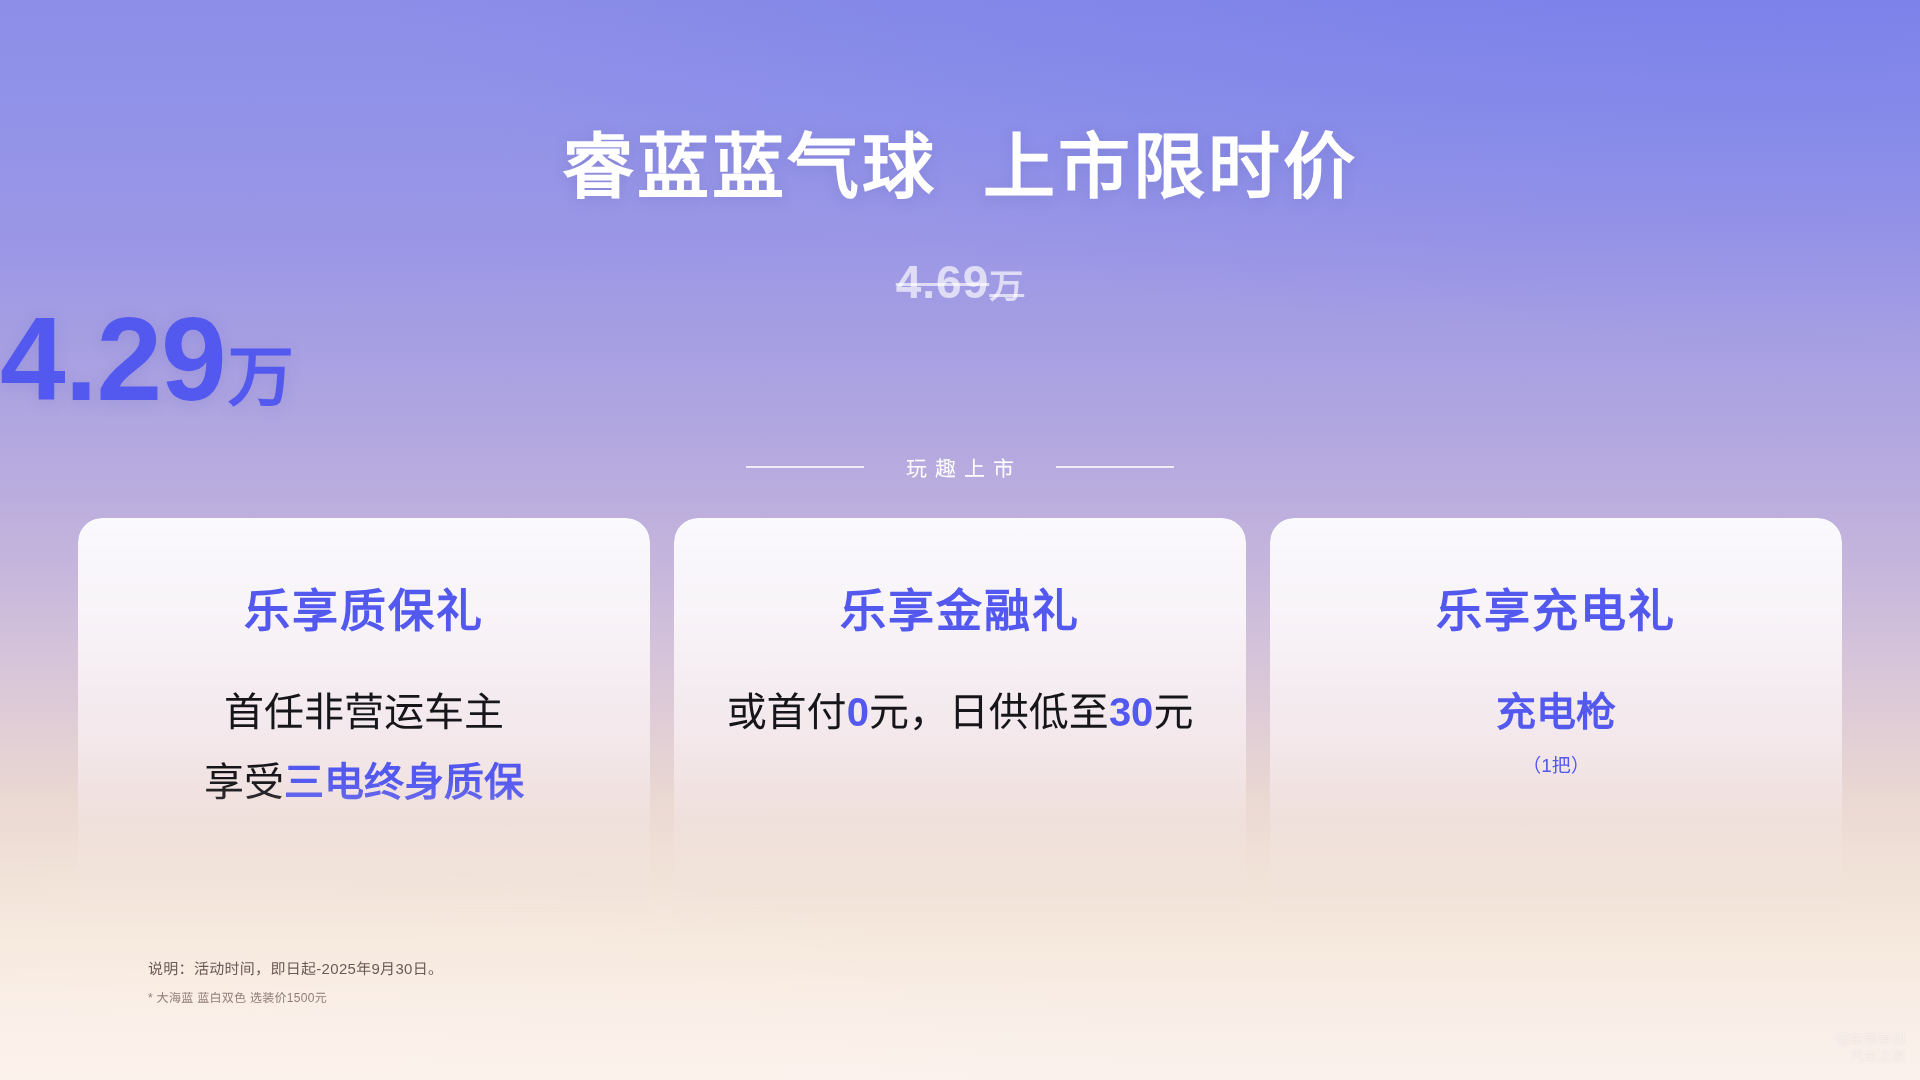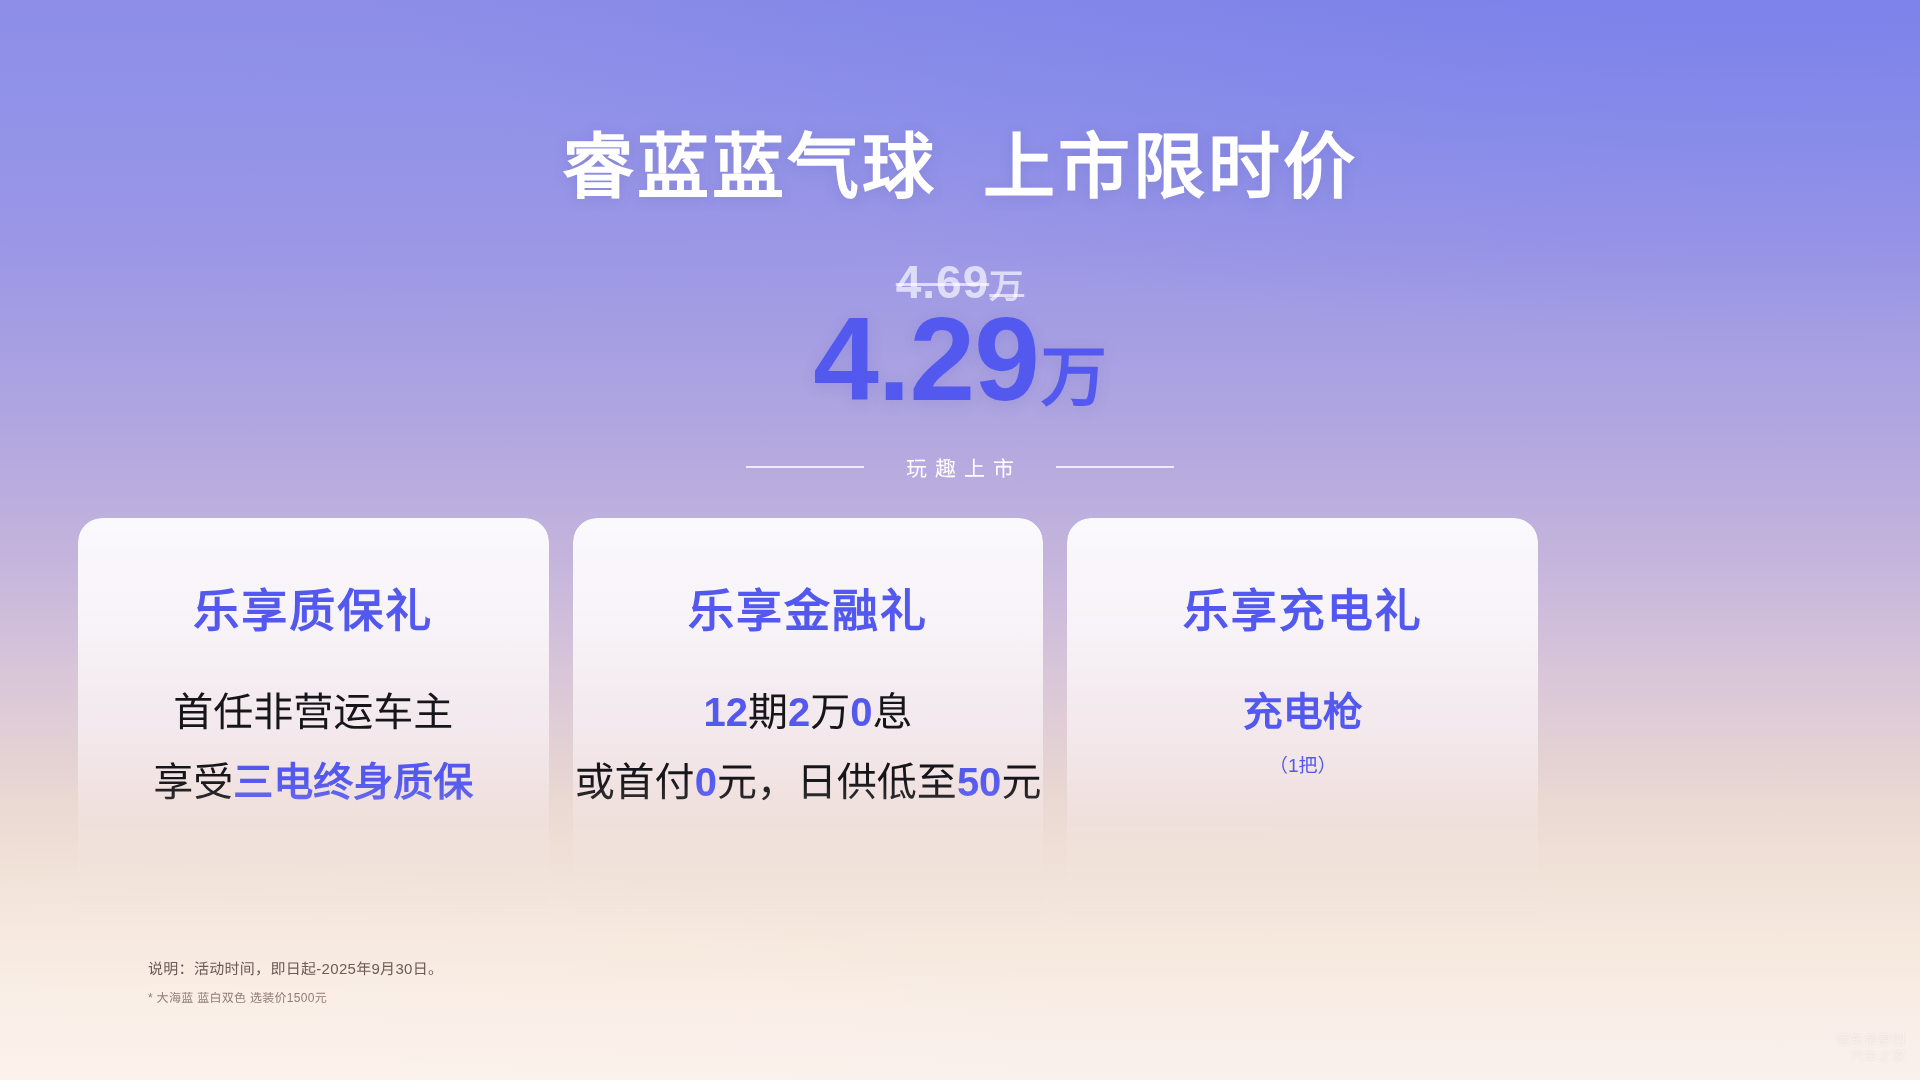--- a/index.html
+++ b/index.html
@@ -64,21 +64,20 @@
     font-weight:600;
     color:rgba(255,255,255,.66);
     letter-spacing:1px;
     text-decoration:line-through;
     text-decoration-thickness:3px;
   }
   .price-old .unit { font-size:34px; }
 
   .price-new {
     position:absolute; top:300px; left:0; right:0;
-    text-align:center;
     color:#5358ef;
     font-weight:bold;
     line-height:1;
     text-shadow:0 3px 16px rgba(70,70,180,.14);
   }
   .price-new .num  { font-size:118px; letter-spacing:-1px; }
   .price-new .unit { font-size:66px; margin-left:2px; }
 
   
   .slogan-row {
@@ -93,21 +92,21 @@
     font-size:21px;
     color:#ffffff;
     letter-spacing:8px;
     text-indent:8px;
     font-weight:500;
   }
 
   
   .cards {
     position:absolute; top:518px; left:78px;
-    width:1460px; height:420px;
+    width:1764px; height:420px;
     display:flex; gap:24px;
   }
   .card {
     position:relative;
     flex:1;
     border-radius:24px 24px 10px 10px;
     padding-top:56px;
     text-align:center;
     background:linear-gradient(to bottom,
       rgba(255,255,255,.92) 0%,
@@ -197,24 +196,21 @@
         <div class="card-title">乐享质保礼</div>
         <div class="card-line">首任非营运车主</div>
         <div class="card-line">
           <span>享受</span><span class="hl">三电终身质保</span>
         </div>
       </div>
 
       <div class="card">
         <div class="card-title">乐享金融礼</div>
         <div class="card-line">
-          <span class="hl">12</span><span>期</span><span class="hl">2</span><span>万</span><span class="hl">0</span><span>息</span>
-        </div>
-        <div class="card-line">
-          <span>或首付</span><span class="hl">0</span><span>元，日供低至</span><span class="hl">50</span><span>元</span>
+          <span>或首付</span><span class="hl">0</span><span>元，日供低至</span><span class="hl">30</span><span>元</span>
         </div>
       </div>
 
       <div class="card">
         <div class="card-title">乐享充电礼</div>
         <div class="card-line">
           <span class="hl">充电枪</span>
         </div>
         <div class="card-note">（1把）</div>
       </div>

